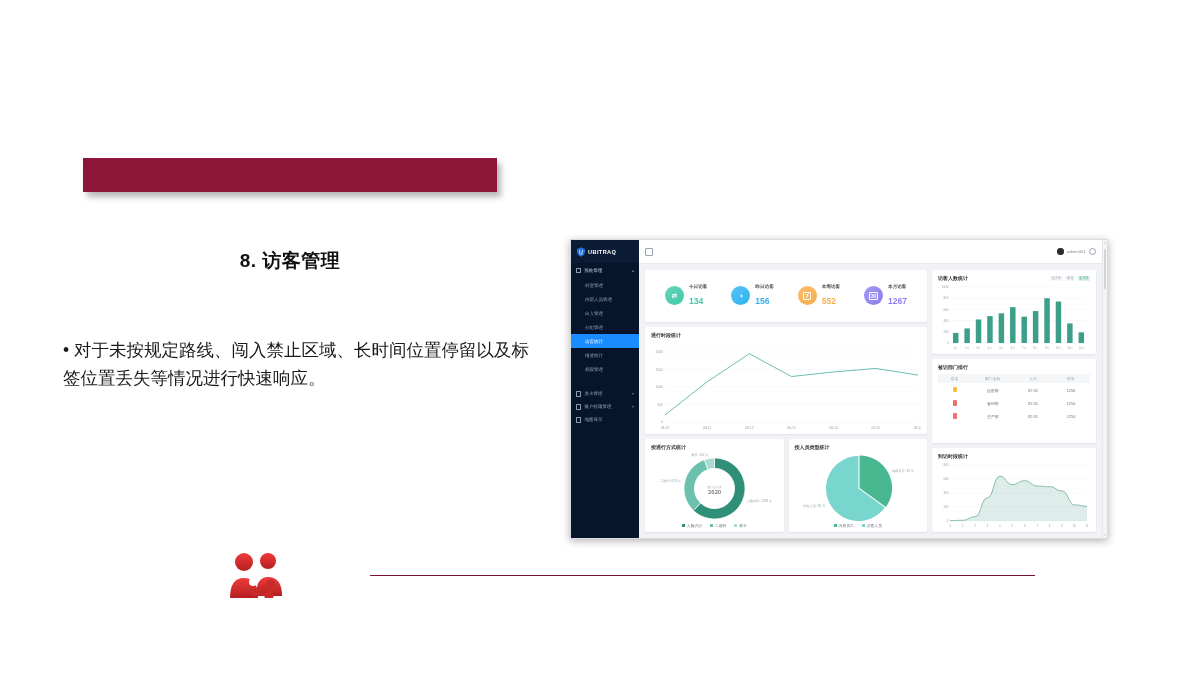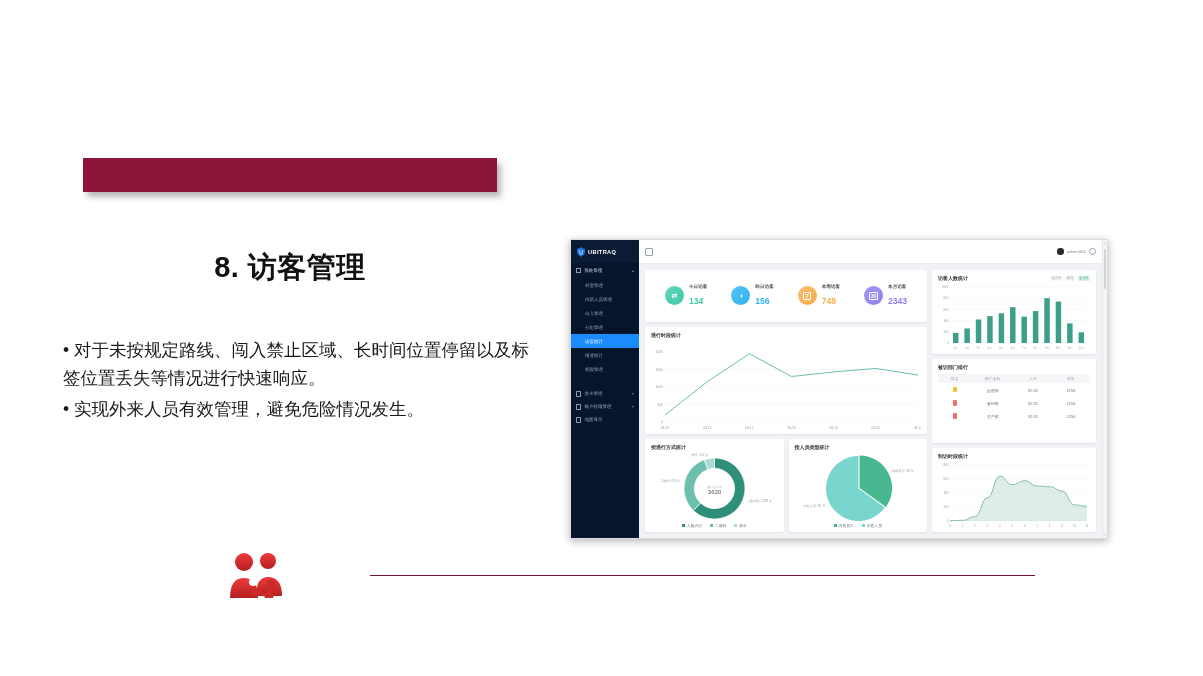--- a/index.html
+++ b/index.html
@@ -10,21 +10,21 @@
   }
   
   .maroon-bar{
     position:absolute;left:83px;top:158px;width:414px;height:34px;
     background:#8c1538;
     box-shadow:4px 5px 6px rgba(0,0,0,0.28);
   }
   .slide-title{
     position:absolute;left:83px;top:248px;width:414px;
     text-align:center;
-    font-size:29px;font-weight:bold;color:#111;
+    font-size:19px;font-weight:bold;color:#111;
     letter-spacing:0.5px;
   }
   .bullets{
     position:absolute;left:63px;top:336px;width:470px;
     font-size:17.5px;color:#1a1a1a;line-height:1.62;
   }
   .bullets p{margin:0 0 2px 0;}
   .hl{
     color:#e8000d;font-weight:bold;text-decoration:underline;
   }
@@ -137,21 +137,20 @@
 </style>
 </head>
 <body>
 
 <div class="maroon-bar"></div>
 
 <div class="slide-title">8. 访客管理</div>
 
 <div class="bullets">
   <p>• 对于未按规定路线、闯入禁止区域、长时间位置停留以及标签位置丢失等情况进行快速响应。</p>
-  <p>• 实现外来人员有效管理，避免危险情况发生。</p>
 </div>
 
 <svg class="logo-people" viewBox="0 0 60 46">
   <defs>
     <linearGradient id="rg" x1="0" y1="0" x2="0" y2="1">
       <stop offset="0%" stop-color="#ef3b3b"></stop>
         <stop offset="100%" stop-color="#b51f1f"></stop>
     </linearGradient>
   </defs>
   <circle cx="16" cy="10" r="9" fill="url(#rg)"></circle>
@@ -253,30 +252,30 @@
                 <span class="lbl" style="display:block">昨日访客</span>
                 <span class="val" id="v1" style="color: rgb(47, 179, 240);">156</span>
               </span>
             </div>
             <div class="stat">
               <span class="circ" id="c2" style="font-size: 6px; border-radius: 50%; background: linear-gradient(135deg, rgba(246, 173, 75, 0.8), rgb(246, 173, 75));">
                 <span style="border:0.8px solid #fff;border-radius:1px;padding:0 1.4px;">7</span>
               </span>
               <span>
                 <span class="lbl" style="display:block">本周访客</span>
-                <span class="val" id="v2" style="color: rgb(246, 173, 75);">748</span>
+                <span class="val" id="v2" style="color: rgb(246, 173, 75);">552</span>
               </span>
             </div>
             <div class="stat">
               <span class="circ" id="c3" style="font-size: 5px; background: linear-gradient(135deg, rgba(139, 126, 240, 0.8), rgb(139, 126, 240));">
                 <span style="border:0.8px solid #fff;border-radius:1px;padding:0 1px;">30</span>
               </span>
               <span>
                 <span class="lbl" style="display:block">本月访客</span>
-                <span class="val" id="v3" style="color: rgb(139, 126, 240);">2343</span>
+                <span class="val" id="v3" style="color: rgb(139, 126, 240);">1267</span>
               </span>
             </div>
           </div>
         </div>
 
         <div class="card" style="flex:1.45;min-height:0;">
           <div class="card-title">通行时段统计</div>
           <div class="plot" id="lineplot">
               <svg width="270" height="89">
                 <line x1="14" y1="81" x2="267" y2="81" stroke="#eef0f3" stroke-width="0.5"></line>

